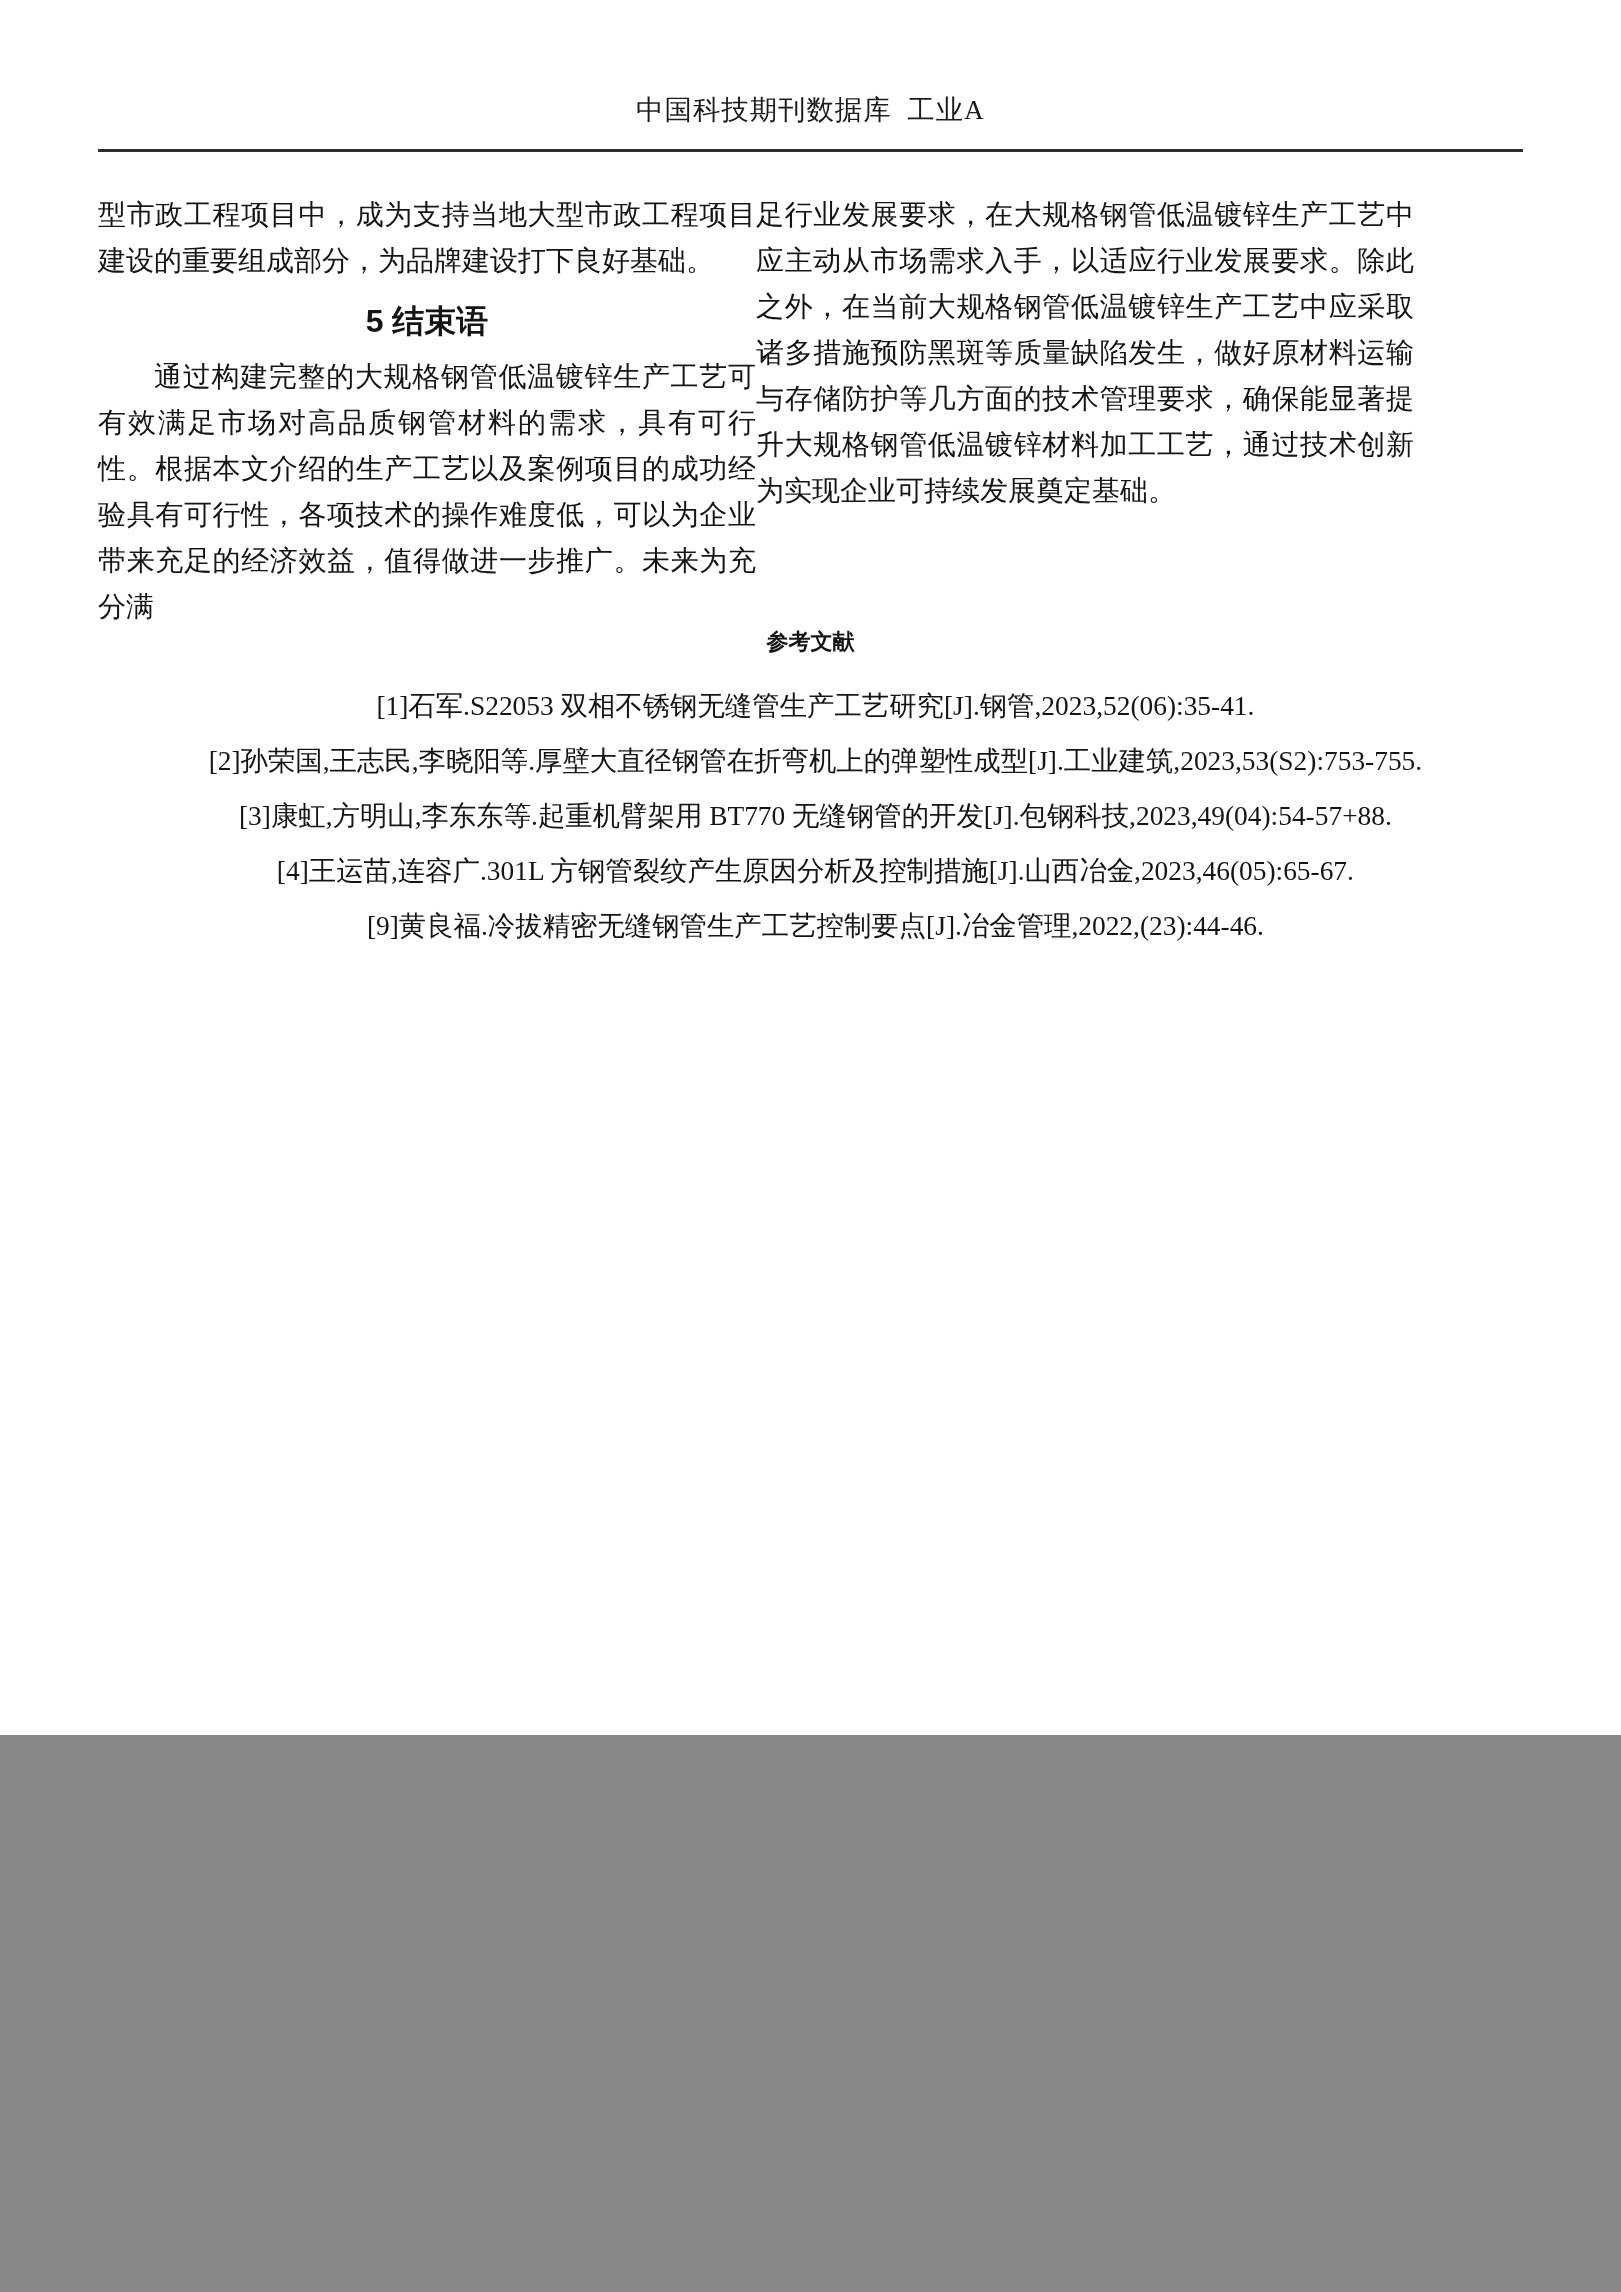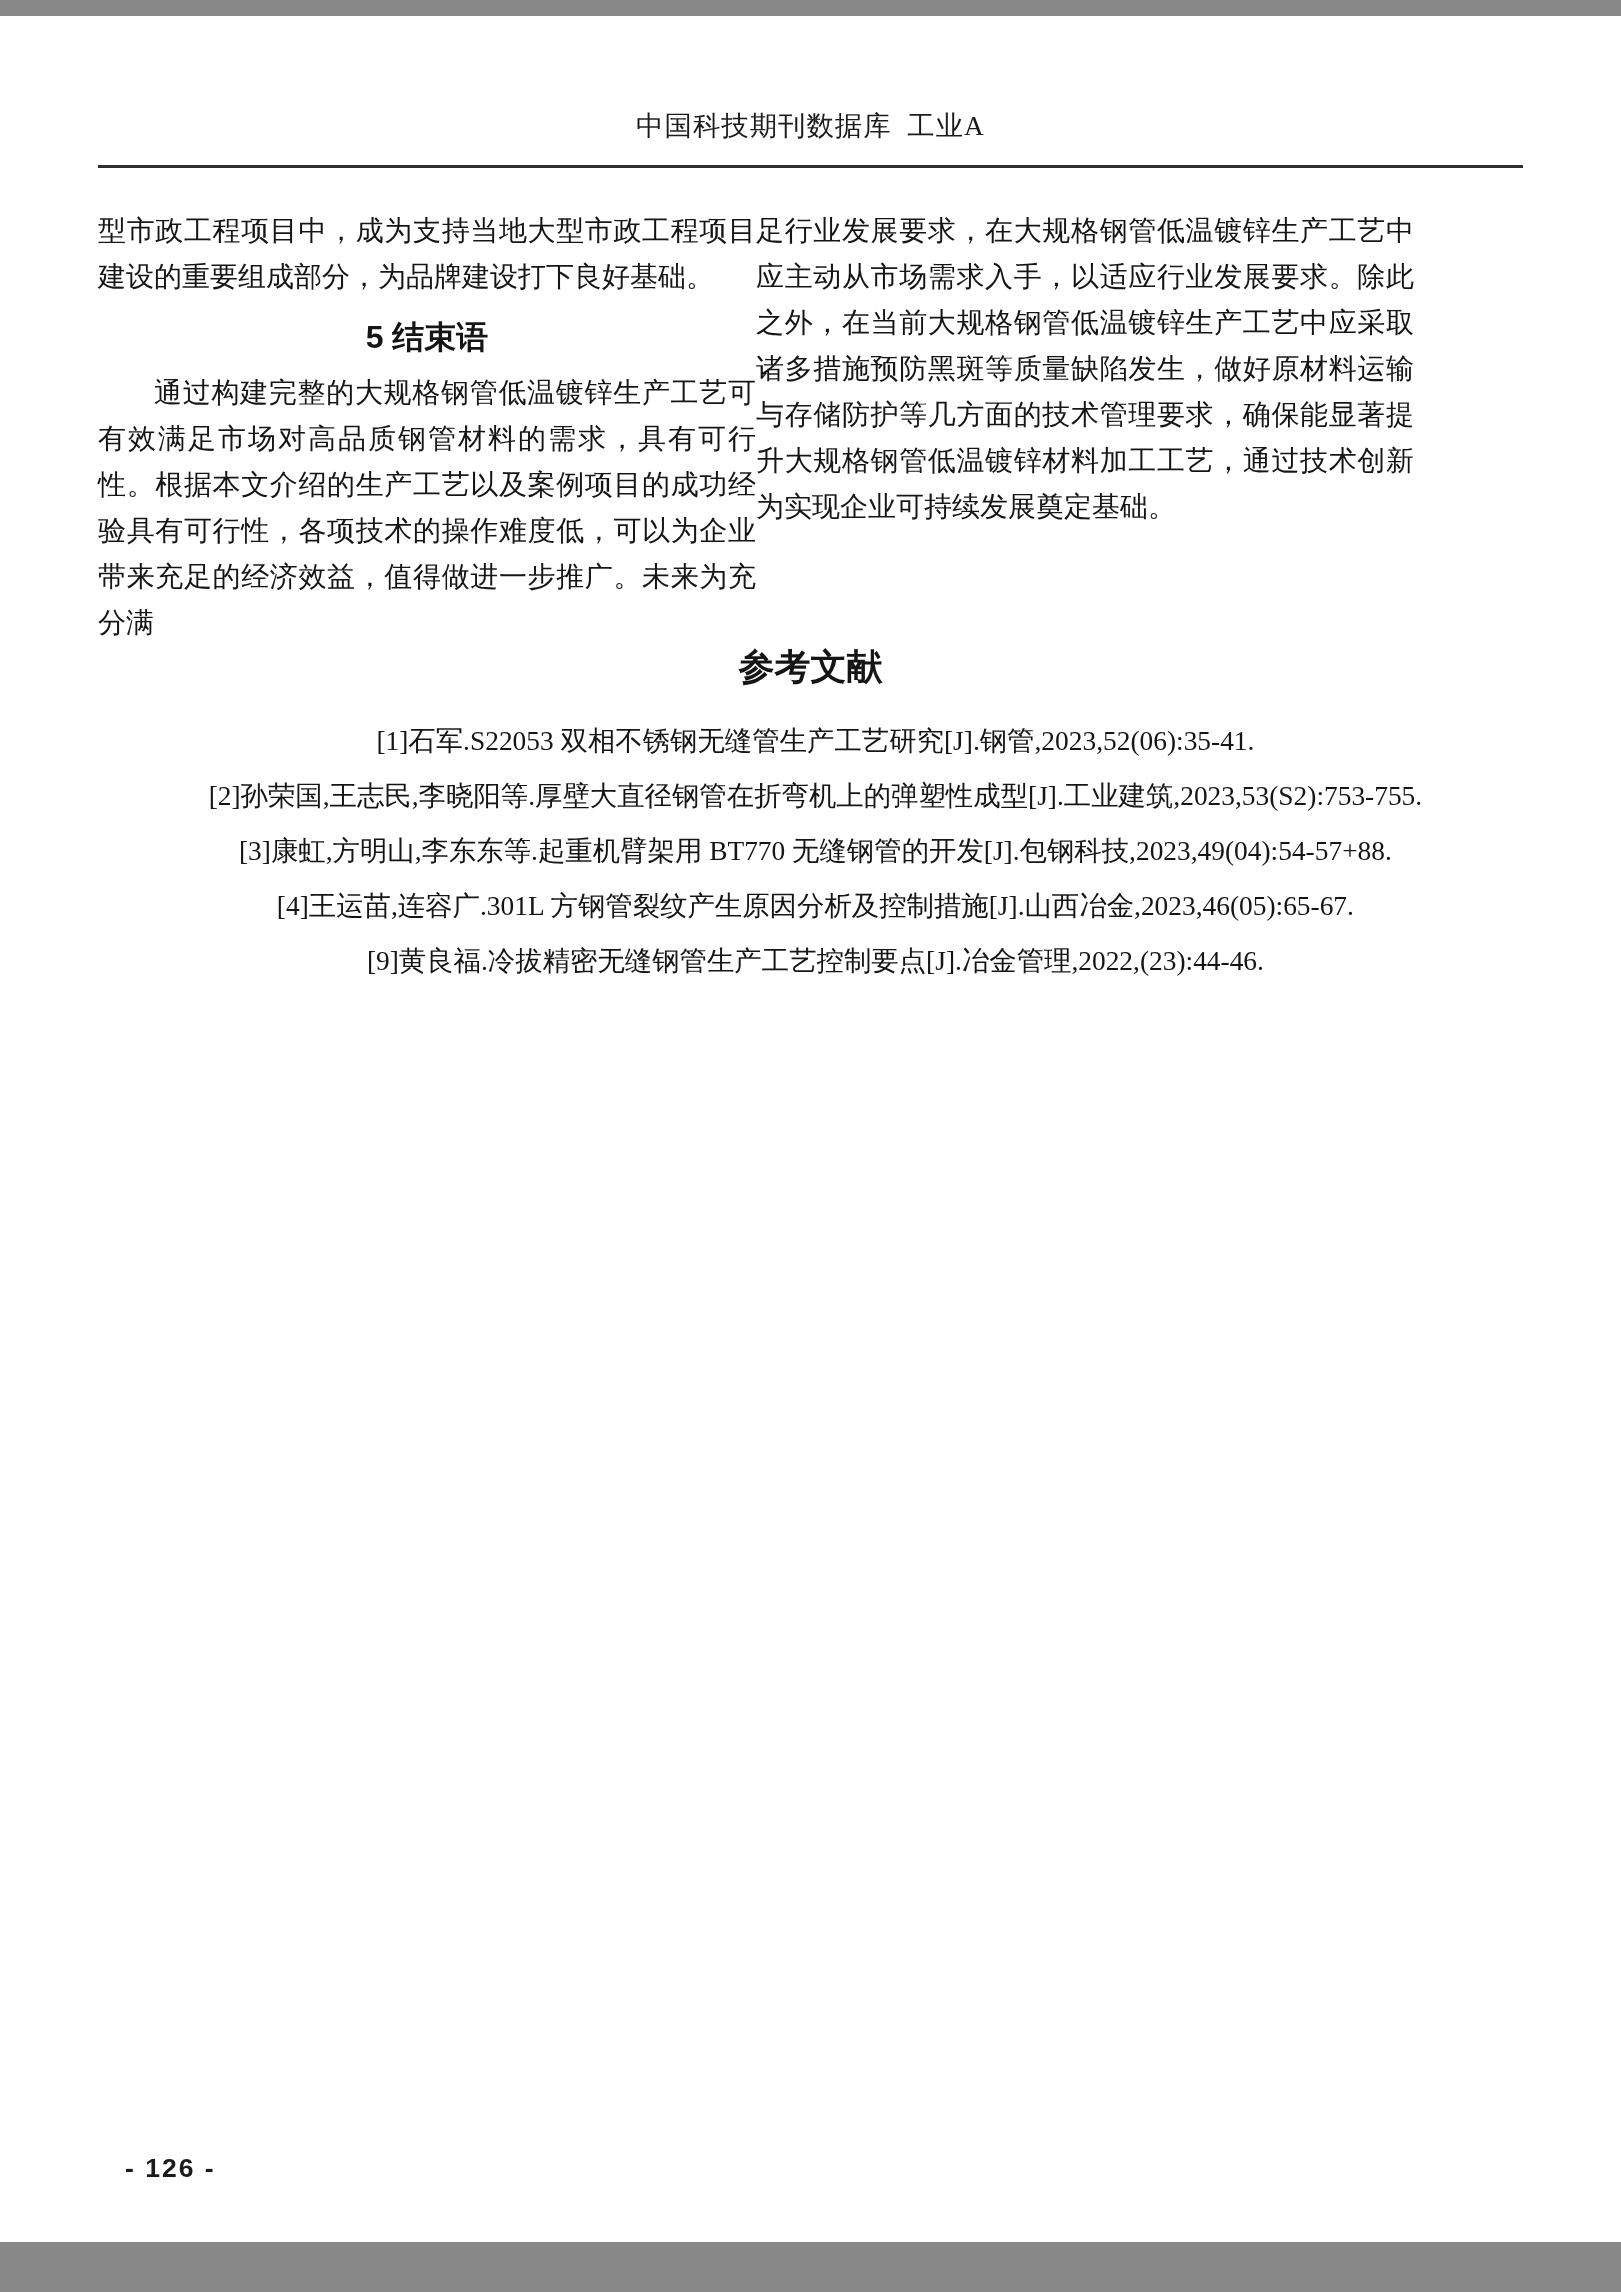--- a/index.html
+++ b/index.html
@@ -3,22 +3,22 @@
 <meta charset="utf-8">
 <style>
   html, body {
     margin: 0;
     padding: 0;
     background: #888;
   }
   .page {
     position: relative;
     width: 1621px;
-    height: 2226px;
-    margin: 16px auto;
+    height: 1735px;
+    margin: 0 auto;
     background: #ffffff;
     font-family: "Liberation Serif", "DejaVu Serif", serif;
     color: #151515;
     overflow: hidden;
   }
   .header-title {
     position: absolute;
     top: 92px;
     left: 0;
     width: 100%;
@@ -65,21 +65,21 @@
   }
   .references {
     position: absolute;
     top: 627px;
     left: 98px;
     width: 1425px;
   }
   .references-heading {
     font-family: "Liberation Sans", "DejaVu Sans", sans-serif;
     font-weight: bold;
-    font-size: 36px;
+    font-size: 22px;
     text-align: center;
     margin: 0 0 21.6px 0;
   }
   .reference-list {
     list-style: none;
     margin: 0;
     padding: 0;
     text-align: center;
   }
   .reference-item {

